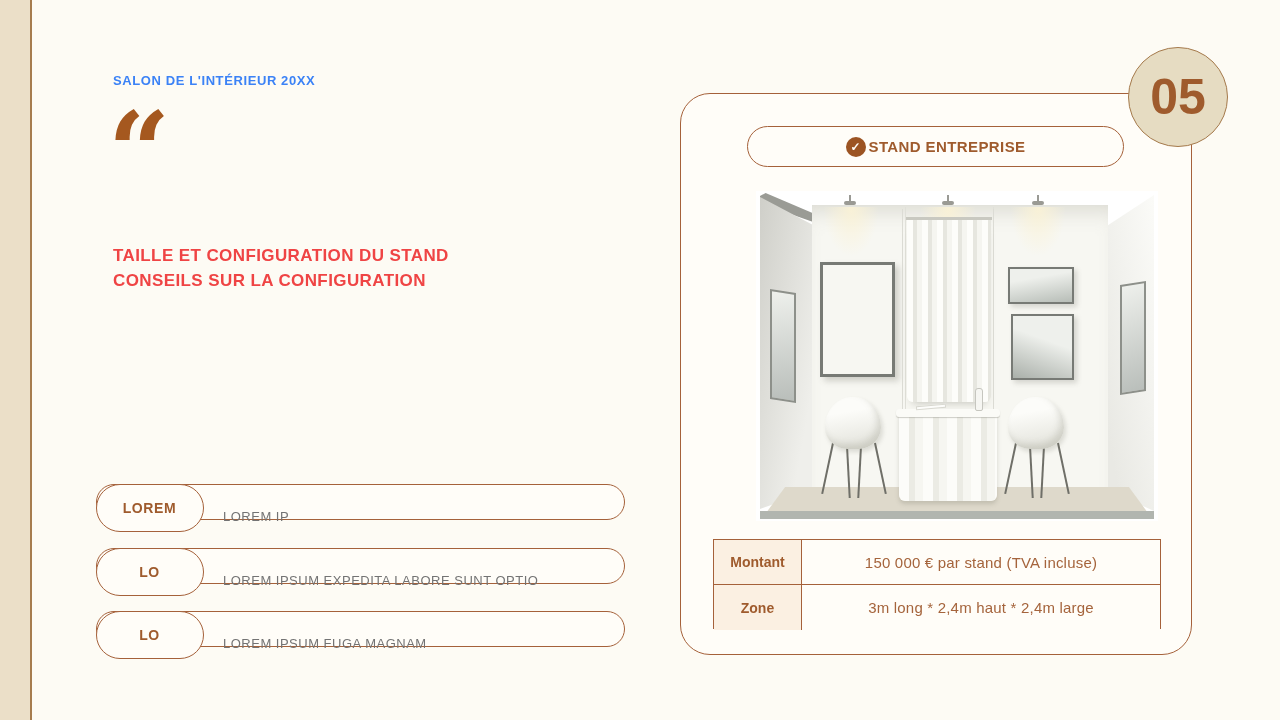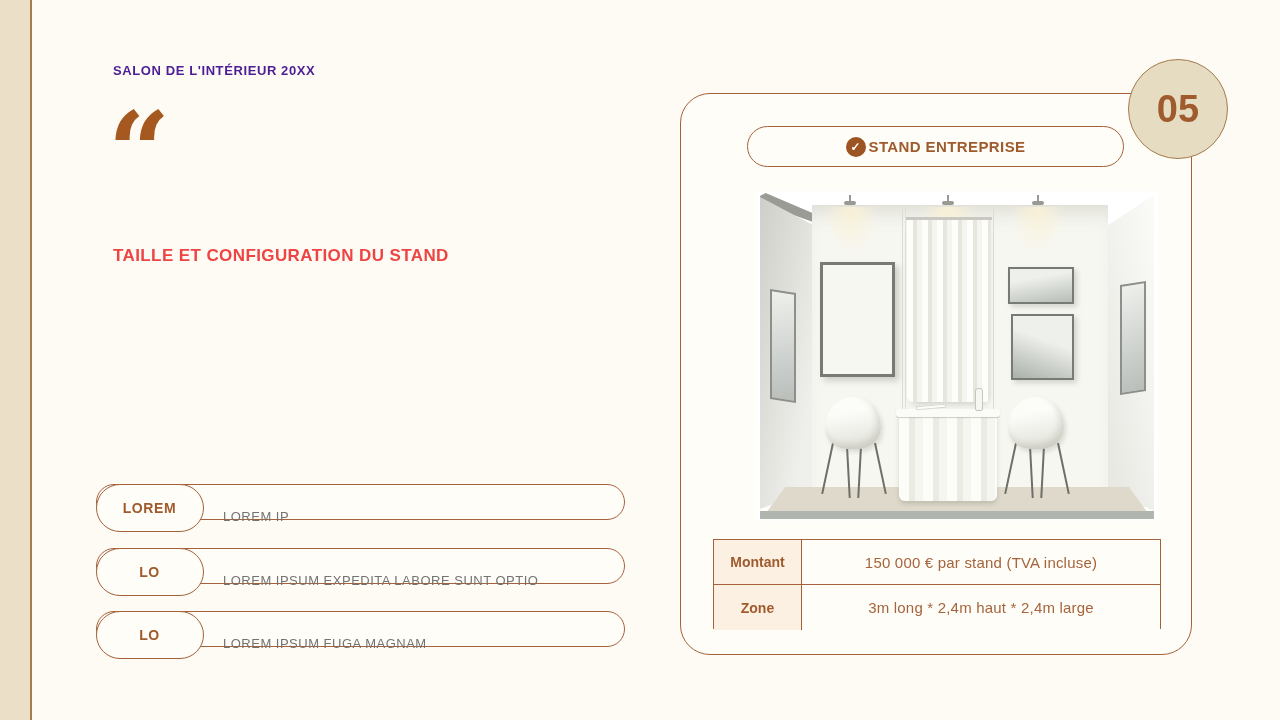--- a/index.html
+++ b/index.html
@@ -5,22 +5,22 @@
   * { margin:0; padding:0; box-sizing:border-box; }
   html,body { width:1280px; height:720px; }
   body { font-family:"Liberation Sans", sans-serif; background:#fdfbf4; overflow:hidden; }
   .stage { position:relative; width:1280px; height:720px; background:#fdfbf4; }
 
   
   .side-bar { position:absolute; left:0; top:0; width:32px; height:720px;
               background:#ebdfc8; border-right:2px solid #a67c4e; }
 
   
-  .brand { position:absolute; left:113px; top:63px; font-size:13px; font-weight:600;
-           letter-spacing:.6px; color:#4c1d95; }
+  .brand { position:absolute; left:113px; top:73px; font-size:13px; font-weight:600;
+           letter-spacing:.6px; color:#3b82f6; }
   .quote { position:absolute; left:108px; top:98px; height:80px; overflow:visible;
            font-family:"DejaVu Serif", serif; font-weight:700; font-size:108px;
            line-height:1; color:#a5581f; }
   .titles { position:absolute; left:113px; top:243px; font-size:17px; font-weight:600;
             line-height:25px; letter-spacing:.4px; color:#ef4444; }
   .subtitle { position:absolute; left:117px; top:369px; font-size:15px; font-weight:500;
               letter-spacing:.3px; color:#a5643c; }
 
   
   .pill-row { position:absolute; left:96px; width:529px; height:36px;
@@ -47,24 +47,24 @@
   .spec-table { position:absolute; left:32px; top:445px; width:448px; height:90px;
                 display:grid; grid-template-columns:88px 1fr; grid-template-rows:45px 45px;
                 border:1.5px solid #a5613a;text-align:right; }
   .spec-cell { display:flex; align-items:center; justify-content:center; }
   .spec-label { background:#fbf0e2; border-right:1.5px solid #a5613a;
                 font-size:14px; font-weight:700; color:#9f5b2d; }
   .spec-value { background:#fffdf8; font-size:15px; color:#a5643c; letter-spacing:.2px; }
   .row-top { border-bottom:1.5px solid #a5613a; }
 
   
-  .page-badge { position:absolute; left:1128px; top:59px; width:100px; height:100px;
+  .page-badge { position:absolute; left:1128px; top:47px; width:100px; height:100px;
                 border-radius:50%; background:#e6dcc2; border:1px solid #a57a4c;
                 display:flex; align-items:center; justify-content:center;
-                font-size:38px; font-weight:600; color:#9f5b2d; z-index:5; }
+                font-size:50px; font-weight:600; color:#9f5b2d; z-index:5; }
 
   
   .photo { position:absolute; left:75px; top:97px; width:402px; height:330px;
            background:#ffffff; overflow:hidden; }
   .bp { position:absolute; }
   .back-wall { left:56px; right:50px; top:14px; bottom:24px; background:#f7f7f2;
                box-shadow: inset 0 18px 22px -14px rgba(120,115,95,.25); }
   .seam { top:16px; bottom:26px; width:1px; background:#e0e0d9; }
   .left-wall { left:4px; top:6px; width:53px; height:312px;
                background:linear-gradient(100deg,#cfcfc9,#efefeb 80%);
@@ -119,20 +119,21 @@
 <div class="stage">
 
   <div class="side-bar"></div>
 
   <div class="brand">SALON DE L'INTÉRIEUR 20XX</div>
 
   <div class="quote">“</div>
 
   <div class="titles">
     <div>TAILLE ET CONFIGURATION DU STAND</div>
+    <div>CONSEILS SUR LA CONFIGURATION</div>
   </div>
 
 
   <div class="pill-row" style="top:484px;">
     <div class="pill-badge">LOREM</div>
     <div class="pill-text">LOREM IP</div>
   </div>
   <div class="pill-row" style="top:548px;">
     <div class="pill-badge">LO</div>
     <div class="pill-text">LOREM IPSUM EXPEDITA LABORE SUNT OPTIO</div>

